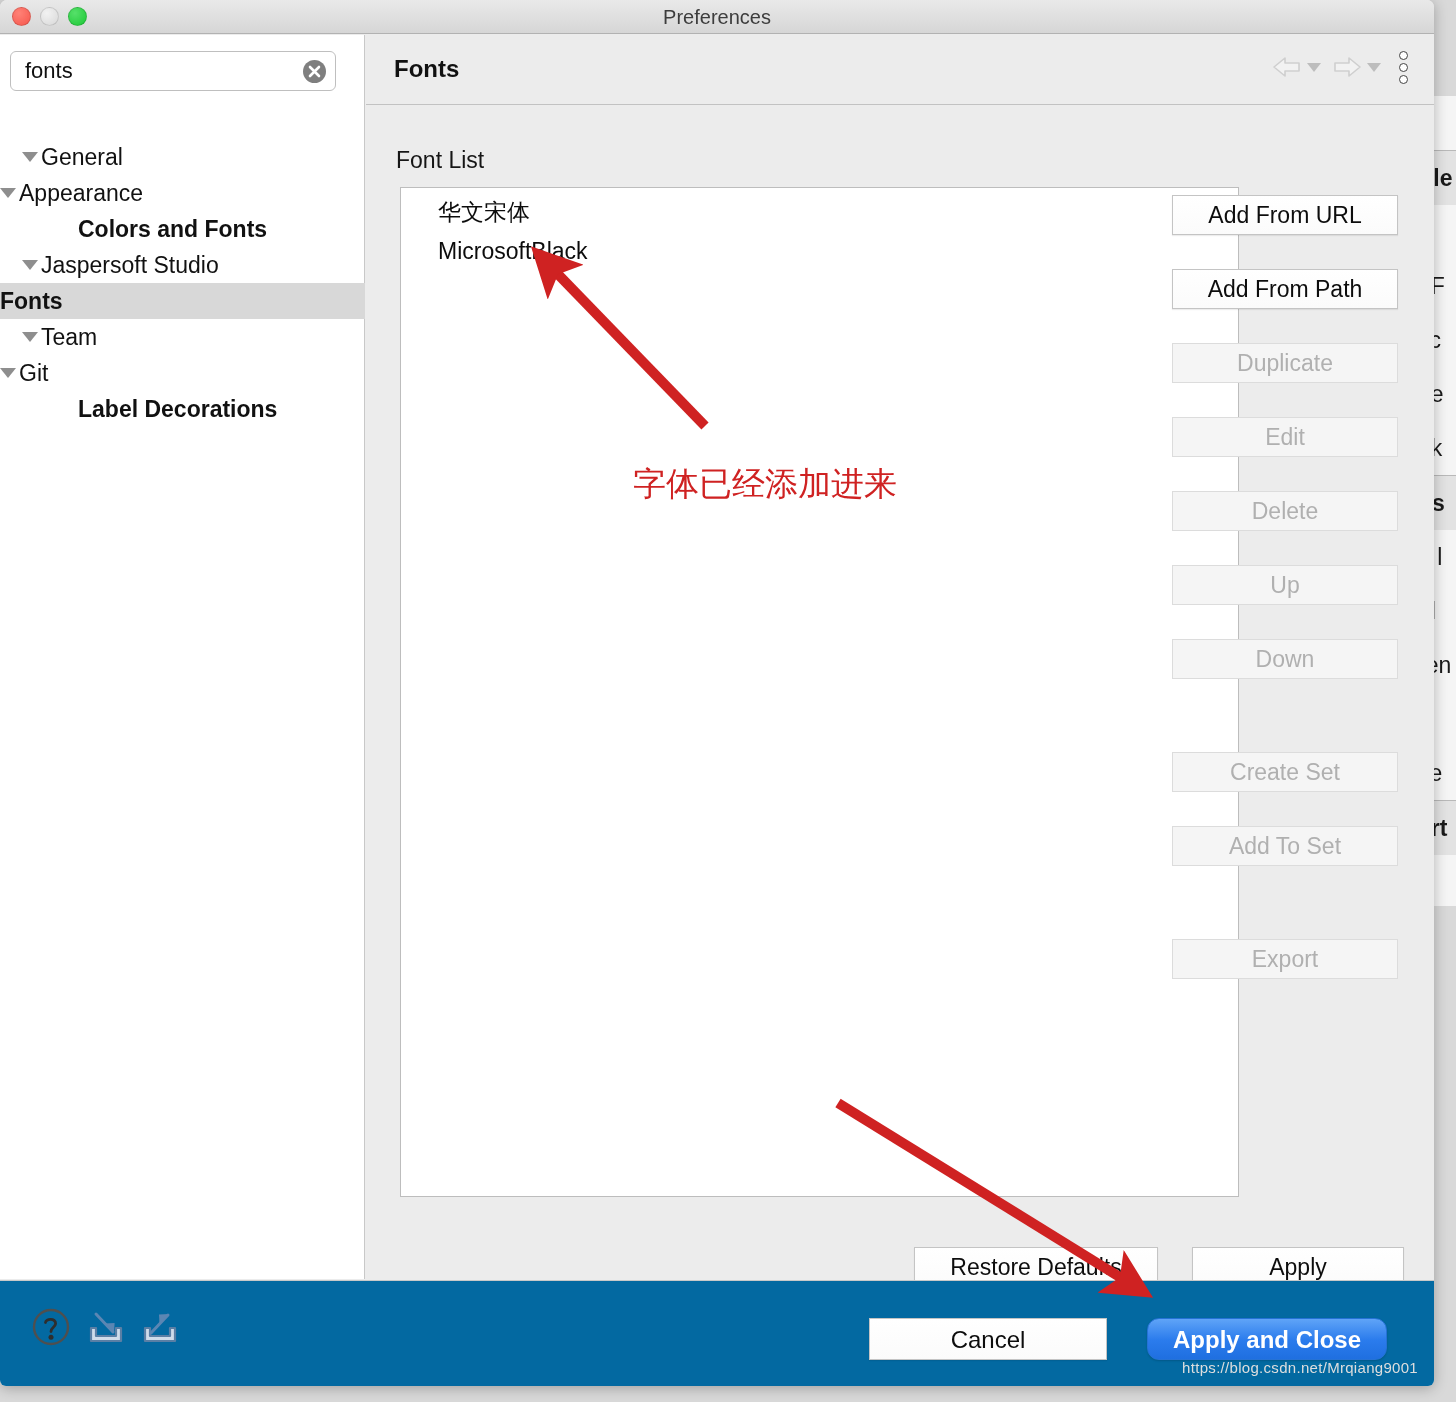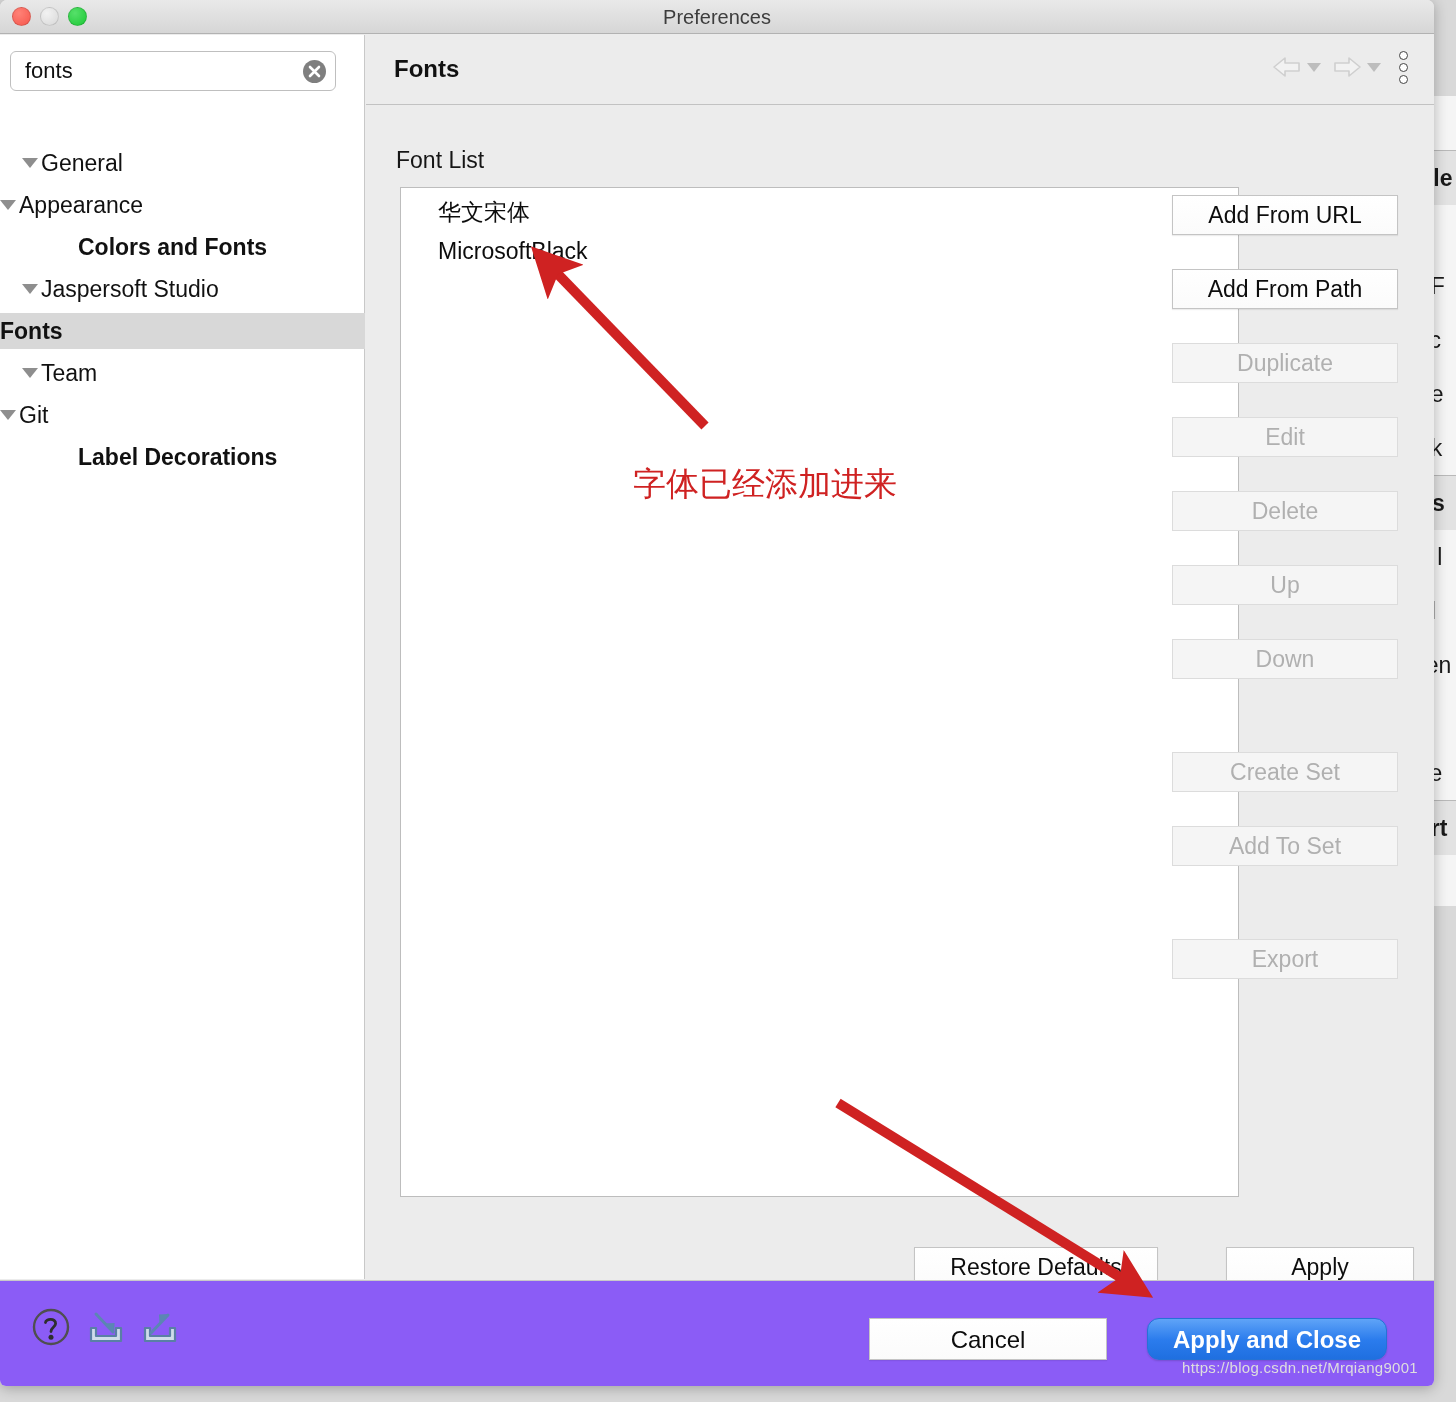--- a/index.html
+++ b/index.html
@@ -119,21 +119,20 @@
 
   .tree { position: absolute; top: 104px; left: 0; width: 365px; }
   .tree-row {
     position: relative;
     height: 36px;
     display: flex;
     align-items: center;
     font-size: 23px;
     color: #111;
     white-space: nowrap;
-    margin-top: 6px;
   }
   .tree-row.selected { background: #d8d8d8; }
   .tree-row.bold .tree-label { font-weight: bold; }
   .twisty {
     width: 0; height: 0;
     border-left: 8px solid transparent;
     border-right: 8px solid transparent;
     border-top: 10px solid #8e8e8e;
     margin-right: 3px;
     flex: 0 0 auto;
@@ -240,29 +239,29 @@
     width: 1068px; height: 64px;
   }
   .btn-restore {
     position: absolute;
     left: 548px; top: 32px;
     width: 244px; height: 40px;
   }
   .btn-apply {
     position: absolute;
     left: 826px; top: 32px;
-    width: 188px; height: 40px; margin-left: 34px;
+    width: 212px; height: 40px;
   }
 
   
   .dialog-footer {
     position: absolute;
     top: 1280px; left: 0;
     width: 1434px; height: 106px;
-    background: #8b5cf6;
+    background: #0369a1;
     border-top: 1px solid #c9c9c9;
   }
   .foot-icons {
     position: absolute;
     left: 30px; top: 25px;
     display: flex; align-items: center; gap: 14px;
   }
   .foot-icon { cursor: pointer; }
   .btn-cancel {
     position: absolute;

